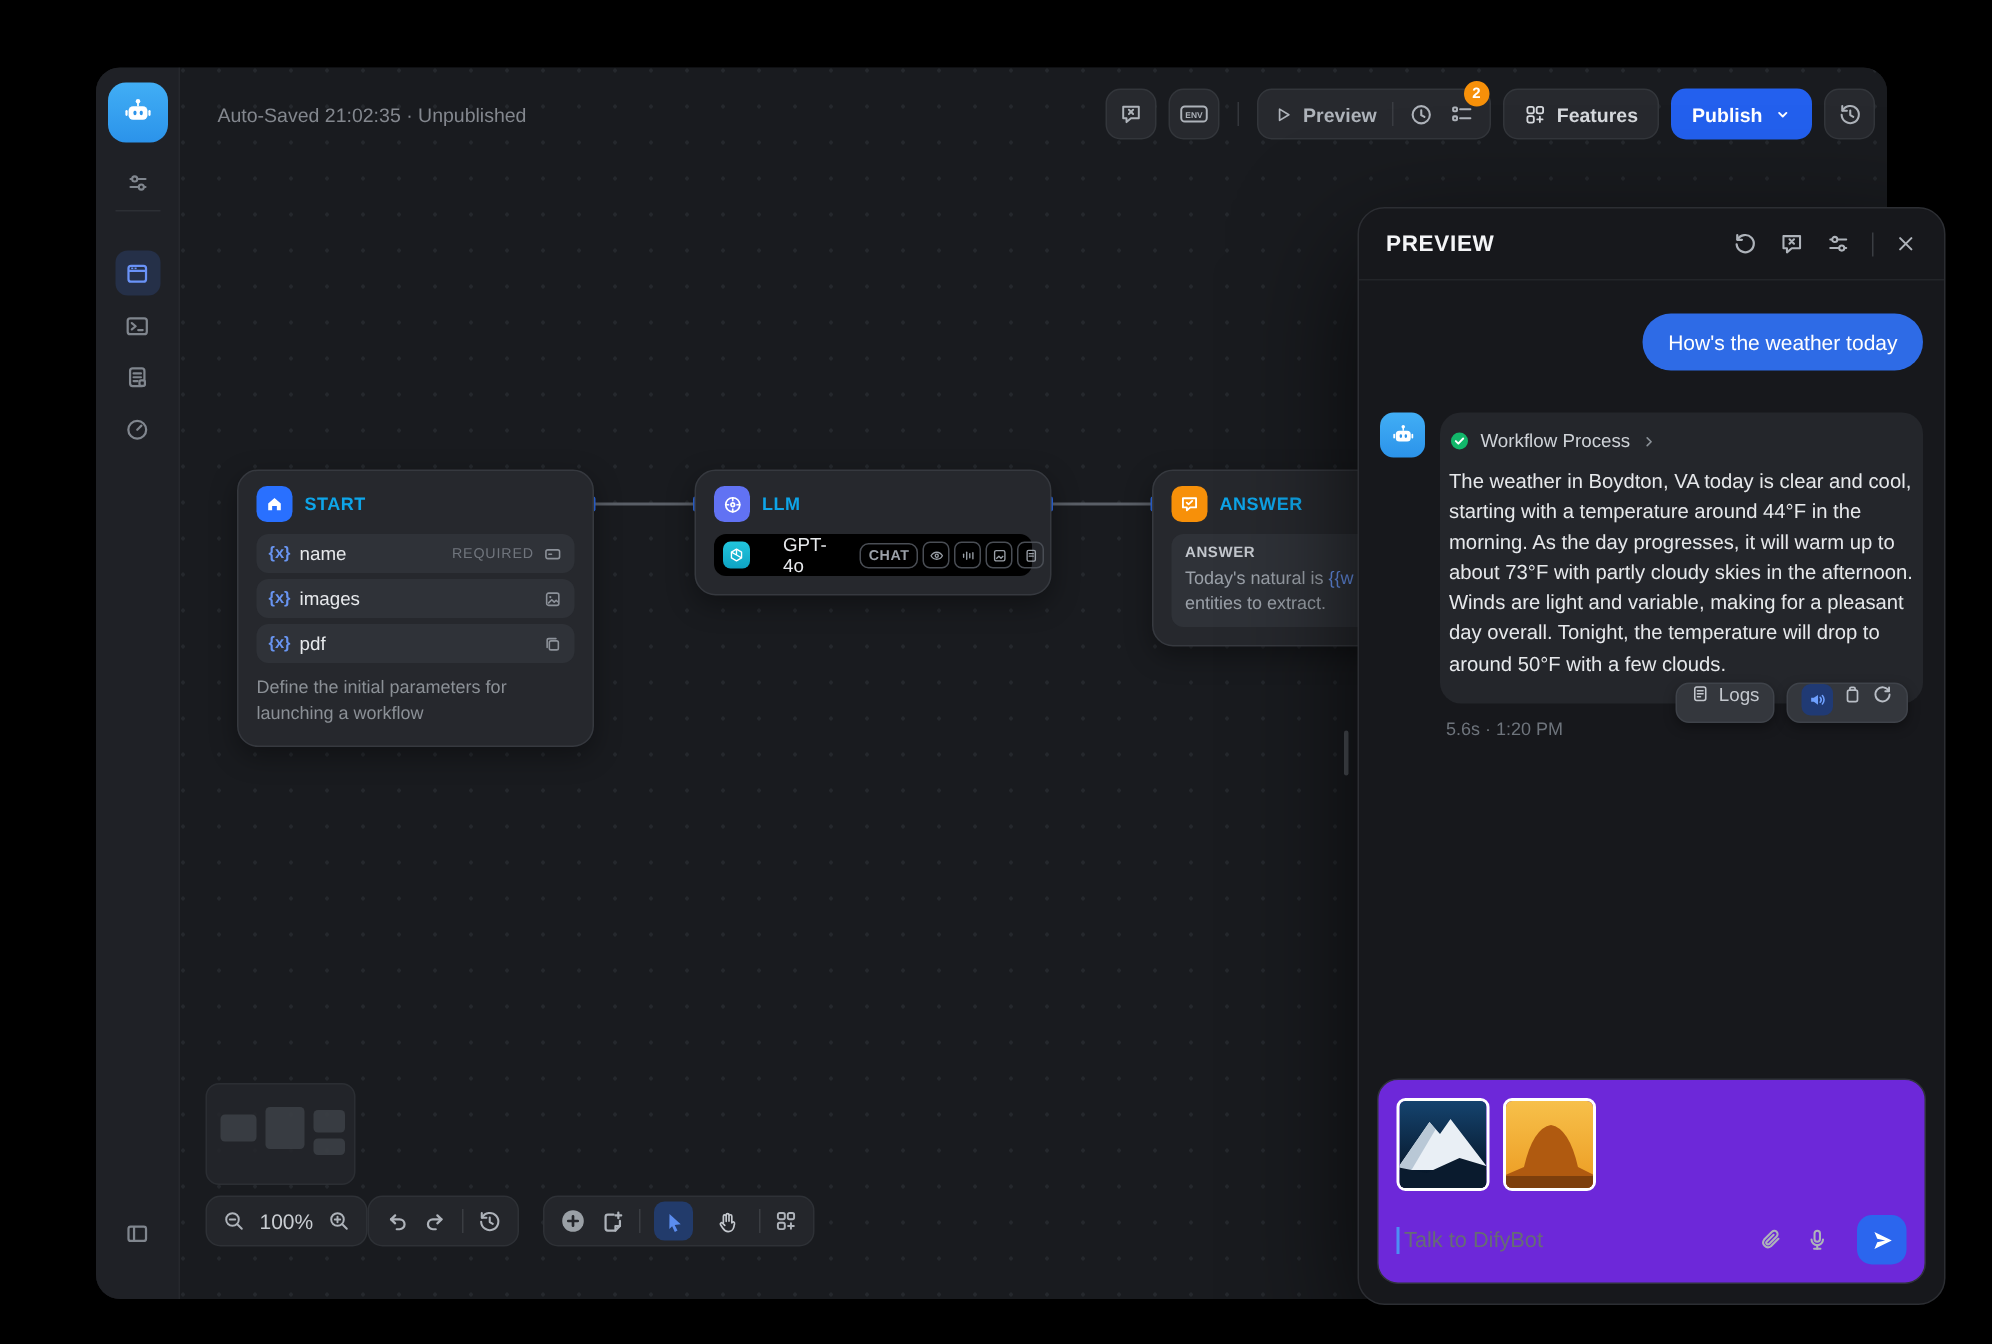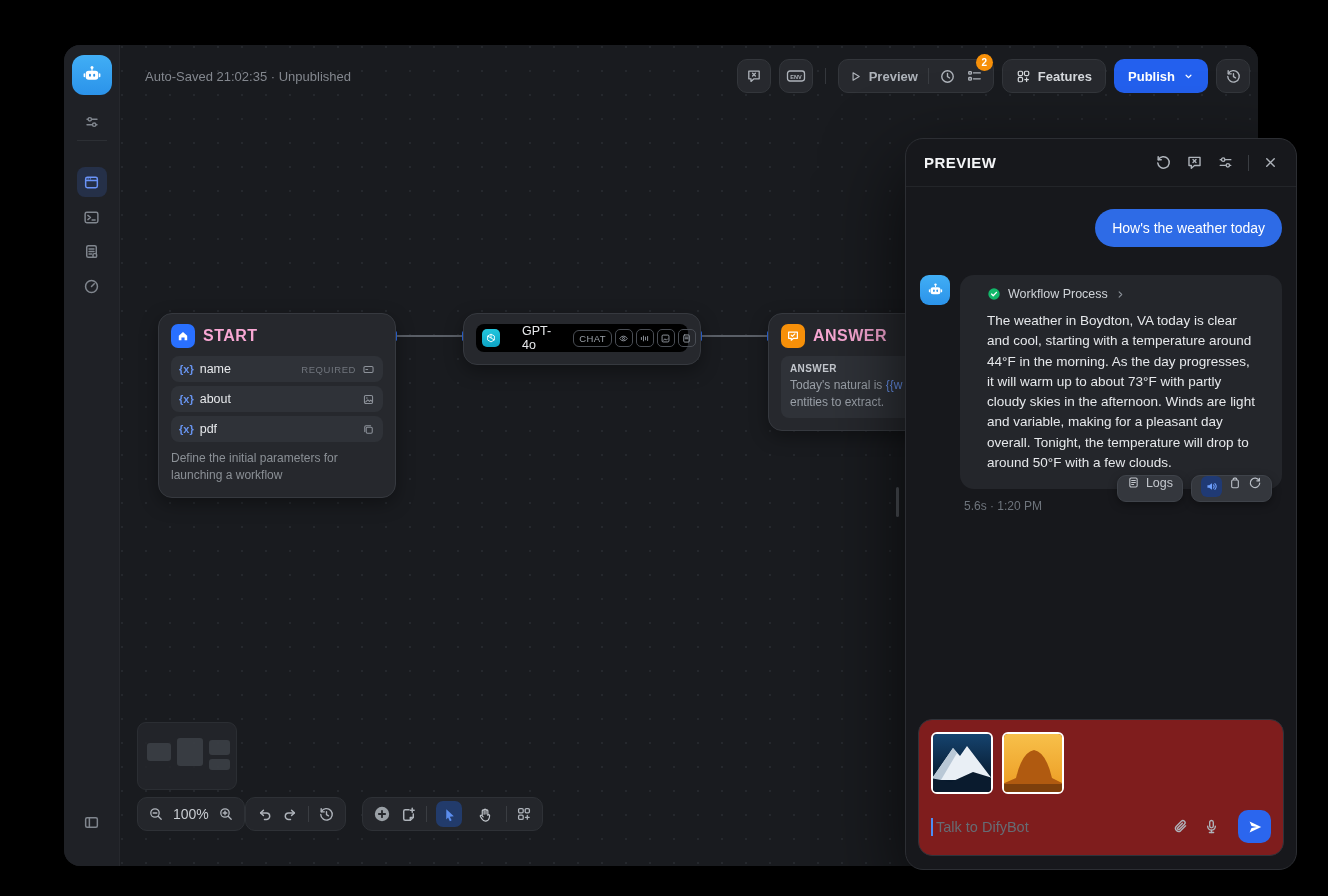--- a/index.html
+++ b/index.html
@@ -41,35 +41,35 @@
   .features-btn { height:34px; border-radius:10px; background:#27292e; border:1px solid #33363b; color:#d6d9dd;
                   display:flex; align-items:center; gap:7px; padding:0 13px; font-size:13px; font-weight:600; cursor:pointer; }
   .publish-btn { height:34px; border-radius:10px; background:#2360ee; color:#fff; display:flex; align-items:center; gap:8px;
                  padding:0 14px; font-size:13px; font-weight:700; cursor:pointer; border:none; }
 
   
   .node { position:absolute; width:238px; background:#26282d; border:1px solid #36393f; border-radius:14px;
           padding:10px 12px 12px; box-shadow:0 6px 18px rgba(0,0,0,.35); }
   .node-head { display:flex; align-items:center; gap:8px; margin-bottom:8px; }
   .node-ic { width:24px; height:24px; border-radius:7px; display:flex; align-items:center; justify-content:center; flex:0 0 auto; }
-  .node-title { color:#f9a8d4; font-size:16px; font-weight:700; letter-spacing:.03em; }
+  .node-title { color:#0ea5e9; font-size:12px; font-weight:700; letter-spacing:.03em; }
   .vrow { display:flex; align-items:center; gap:6px; height:26px; border-radius:8px; background:#2f3238;
           padding:0 8px; margin-bottom:4px; }
   .vtok { color:#6894f0; font-size:11px; font-weight:700; }
   .vname { color:#e7e9ec; font-size:12.5px; }
   .vright { margin-left:auto; display:flex; align-items:center; gap:6px; }
   .req { color:#70757d; font-size:9.5px; letter-spacing:.06em;margin-left:45px; }
   .rowic { color:#8d929a; display:flex; }
   .node-desc { color:#8b9096; font-size:12px; line-height:1.45; margin-top:8px; }
   .model-row { display:flex; align-items:center; gap:22px; height:28px; border-radius:8px; background:#000000; padding:0 6px; }
   .gpt-ic { width:18px; height:18px; border-radius:5px; background:linear-gradient(180deg,#22c6dd,#0ea3c4);
             display:flex; align-items:center; justify-content:center; flex:0 0 auto; }
   .model-name { color:#e7e9ec; font-size:12.5px; }
   .caps { margin-left:auto; display:flex; align-items:center; gap:3px; }
-  .cap-pill { border:1px solid #494d54; border-radius:6px; color:#9aa0a8; font-size:9.5px; font-weight:400;
+  .cap-pill { border:1px solid #494d54; border-radius:6px; color:#9aa0a8; font-size:9.5px; font-weight:700;
               padding:2px 5px; letter-spacing:.04em; }
   .cap-ic { width:18px; height:18px; border:1px solid #494d54; border-radius:5px; color:#9aa0a8;
             display:flex; align-items:center; justify-content:center; }
   .ans-box { border-radius:8px; background:#2f3238; padding:7px 9px; }
   .ans-label { color:#c3c7cd; font-size:10px; font-weight:700; letter-spacing:.04em; margin-bottom:3px; }
   .ans-text { color:#9aa0a8; font-size:12px; line-height:1.4; white-space:nowrap; overflow:hidden; }
   .ans-text .varblue { color:#6894f0; }
 
   
   .edge { position:absolute; height:2px; background:#5a5f67; }
@@ -92,34 +92,34 @@
            display:flex; flex-direction:column; overflow:hidden; }
   .p-header { height:48px; display:flex; align-items:center; padding:0 18px; flex:0 0 auto; border-bottom:1px solid #232529; }
   .p-title { color:#f4f5f7; font-size:15px; font-weight:700; letter-spacing:.03em; }
   .p-icons { margin-left:auto; display:flex; align-items:center; gap:14px; color:#9aa0a8; }
   .p-body { flex:1; padding:14px 14px 0; position:relative; }
   .msg-user { display:flex; justify-content:flex-end; margin-top:8px; }
   .bubble-user { background:#2e6be6; color:#fff; font-size:14px; border-radius:20px; padding:11px 17px; }
   .msg-bot { display:flex; gap:10px; margin-top:28px; }
   .bot-avatar { width:30px; height:30px; border-radius:9px; background:linear-gradient(180deg,#41aef5,#2b93ea);
                 display:flex; align-items:center; justify-content:center; flex:0 0 auto; }
-  .bubble-bot { position:relative; background:#24262b; border-radius:14px; padding:12px 27px 16px; width:328px; }
+  .bubble-bot { position:relative; background:#24262b; border-radius:14px; padding:12px 6px 16px; width:328px; }
   .wf-chip { display:flex; align-items:center; gap:7px; color:#cfd3d8; font-size:12.5px; margin-bottom:10px; }
   .wf-chip .chev { color:#8a9097; display:flex; }
   .bot-text { color:#e6e8eb; font-size:13.5px; line-height:1.5; }
   .actions { position:absolute; right:10px; bottom:-13px; display:flex; gap:8px; }
   .act-pill { background:#34373d; border:1px solid #3f434a; border-radius:9px; height:27px;
               display:flex; align-items:flex-start; gap:6px; padding:0 9px; color:#c4c8ce; font-size:12.5px; box-shadow:0 3px 8px rgba(0,0,0,.35); }
   .spk-tile { width:21px; height:21px; border-radius:6px; background:#203a74; color:#6ea0ff;
               display:flex; align-items:center; justify-content:center; }
   .act-ic { color:#b9bec6; display:flex; }
   .meta { color:#6e747c; font-size:12px; margin:10px 0 0 44px; }
 
   
-  .input-box { position:absolute; left:12px; right:12px; bottom:13px; background:#7f1d1d; border:1px solid #30333a;
+  .input-box { position:absolute; left:12px; right:12px; bottom:13px; background:#6d28d9; border:1px solid #30333a;
                border-radius:14px; padding:12px; }
   .thumbs { display:flex; gap:9px; }
   .thumb { width:62px; height:62px; border:2px solid #fff; border-radius:6px; overflow:hidden; }
   .in-row { display:flex; align-items:center; margin-top:16px; }
   .caret { width:2px; height:18px; background:#4d8df5; margin-right:3px; }
   .chat-input { flex:1; background:transparent; border:none; outline:none; color:#e6e8eb; font-size:14.5px;
                 font-family:"Liberation Sans","DejaVu Sans",sans-serif; }
   .chat-input::placeholder { color:#666c74; }
   .in-icons { display:flex; align-items:center; gap:14px; color:#9aa0a8; }
   .send-btn { width:33px; height:33px; border-radius:10px; background:#2b66ee; border:none; display:flex;
@@ -313,21 +313,21 @@
             <span class="rowic">
                 <svg width="13" height="13" viewBox="0 0 16 16" fill="none" stroke="currentColor" stroke-width="1.3" stroke-linecap="round">
                   <rect x="2.4" y="4.4" width="11.2" height="7.2" rx="1.5"></rect>
                   <line x1="4.8" y1="8" x2="7" y2="8"></line>
                 </svg>
               </span>
           </span>
         </div>
         <div class="vrow">
           <span class="vtok">{x}</span>
-          <span class="vname">about</span>
+          <span class="vname">images</span>
           <span class="vright">
             <span class="rowic">
                 <svg width="13" height="13" viewBox="0 0 16 16" fill="none" stroke="currentColor" stroke-width="1.3" stroke-linecap="round" stroke-linejoin="round">
                   <rect x="3" y="3" width="10" height="10" rx="1.6"></rect>
                   <circle cx="6" cy="6.2" r=".9" fill="currentColor" stroke="none"></circle>
                   <path d="M4.6 11l2.6-2.6 2 2 1.6-1.6 1.2 1.2"></path>
                 </svg>
               </span>
           </span>
         </div>
@@ -340,20 +340,30 @@
                   <rect x="5.2" y="5.2" width="7.4" height="7.4" rx="1.4"></rect>
                   <path d="M3.4 10.6V4.8a1.4 1.4 0 0 1 1.4-1.4h5.8"></path>
                 </svg>
               </span>
           </span>
         </div>
         <div class="node-desc">Define the initial parameters for launching a workflow</div>
       </div>
 
       <div class="node" style="left:343px; top:268px;">
+        <div class="node-head">
+          <div class="node-ic" style="background:#6172f3">
+            <svg width="15" height="15" viewBox="0 0 16 16" fill="none" stroke="#fff" stroke-width="1.2" stroke-linecap="round">
+                <circle cx="8" cy="8" r="5"></circle>
+                <circle cx="8" cy="8" r="1.3"></circle>
+                <path d="M8 3v2M8 11v2M3 8h2M11 8h2"></path>
+              </svg>
+          </div>
+          <span class="node-title">LLM</span>
+        </div>
         <div class="model-row">
           <span class="gpt-ic">
             <svg width="12" height="12" viewBox="0 0 16 16" fill="none" stroke="#fff" stroke-width="1.2" stroke-linejoin="round">
                 <path d="M8 2.8l4.5 2.6v5.2L8 13.2l-4.5-2.6V5.4z"></path>
                 <path d="M8 2.8v5.2l4.5 2.6M8 8L3.5 5.4"></path>
               </svg>
           </span>
           <span class="model-name">GPT-4o</span>
           <span class="caps">
             <span class="cap-pill">CHAT</span>

